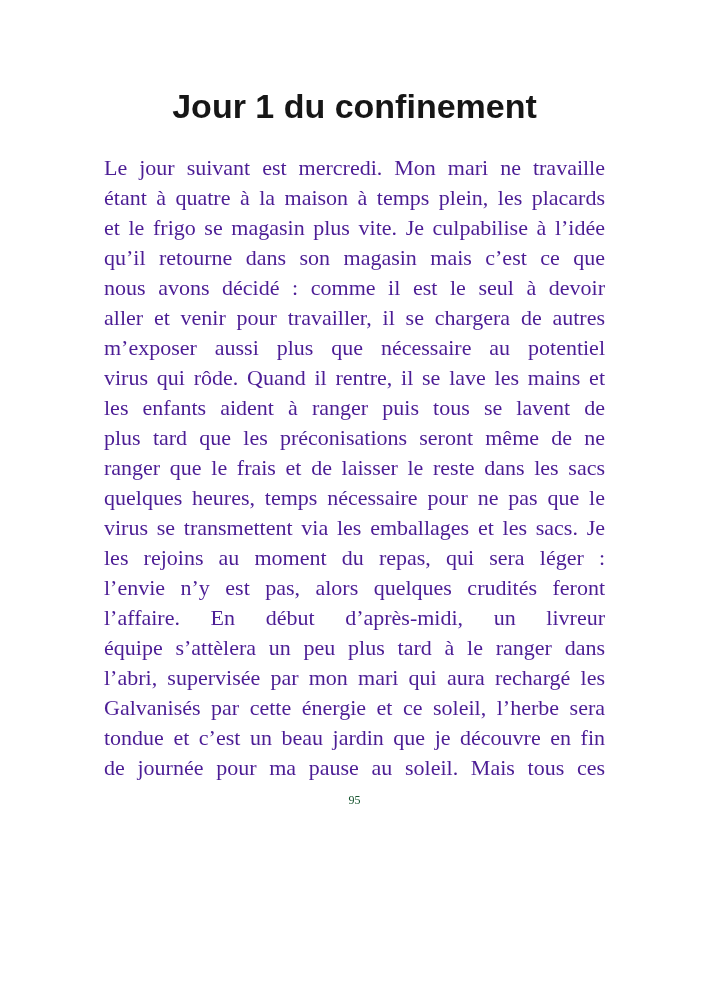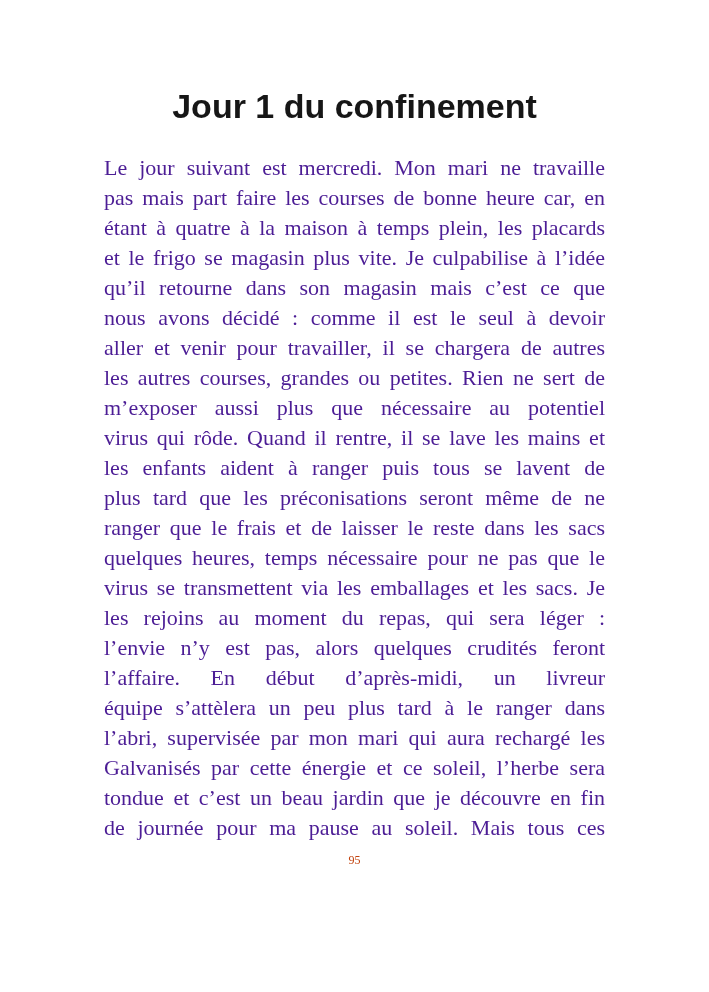--- a/index.html
+++ b/index.html
@@ -39,38 +39,36 @@
     white-space: normal;
   }
   .footer {
     margin-top: 7px;
     text-align: center;
   }
   .page-number {
     font-family: "Liberation Serif", serif;
     font-size: 12px;
     line-height: 14px;
-    color: #c2410c;
+    color: #14532d;
   }
 </style>
 </head>
 <body>
 
 <div class="page">
   <h1 class="title">Jour 1 du confinement</h1>
 
   <div class="body-text">
       <div class="body-line">Le jour suivant est mercredi. Mon mari ne travaille</div>
-      <div class="body-line">pas mais part faire les courses de bonne heure car, en</div>
       <div class="body-line">étant à quatre à la maison à temps plein, les placards</div>
       <div class="body-line">et le frigo se magasin plus vite. Je culpabilise à l’idée</div>
       <div class="body-line">qu’il retourne dans son magasin mais c’est ce que</div>
       <div class="body-line">nous avons décidé&nbsp;: comme il est le seul à devoir</div>
       <div class="body-line">aller et venir pour travailler, il se chargera de autres</div>
-      <div class="body-line">les autres courses, grandes ou petites. Rien ne sert de</div>
       <div class="body-line">m’exposer aussi plus que nécessaire au potentiel</div>
       <div class="body-line">virus qui rôde. Quand il rentre, il se lave les mains et</div>
       <div class="body-line">les enfants aident à ranger puis tous se lavent de</div>
       <div class="body-line">plus tard que les préconisations seront même de ne</div>
       <div class="body-line">ranger que le frais et de laisser le reste dans les sacs</div>
       <div class="body-line">quelques heures, temps nécessaire pour ne pas que le</div>
       <div class="body-line">virus se transmettent via les emballages et les sacs. Je</div>
       <div class="body-line">les rejoins au moment du repas, qui sera léger&nbsp;:</div>
       <div class="body-line">l’envie n’y est pas, alors quelques crudités feront</div>
       <div class="body-line">l’affaire. En début d’après-midi, un livreur</div>

